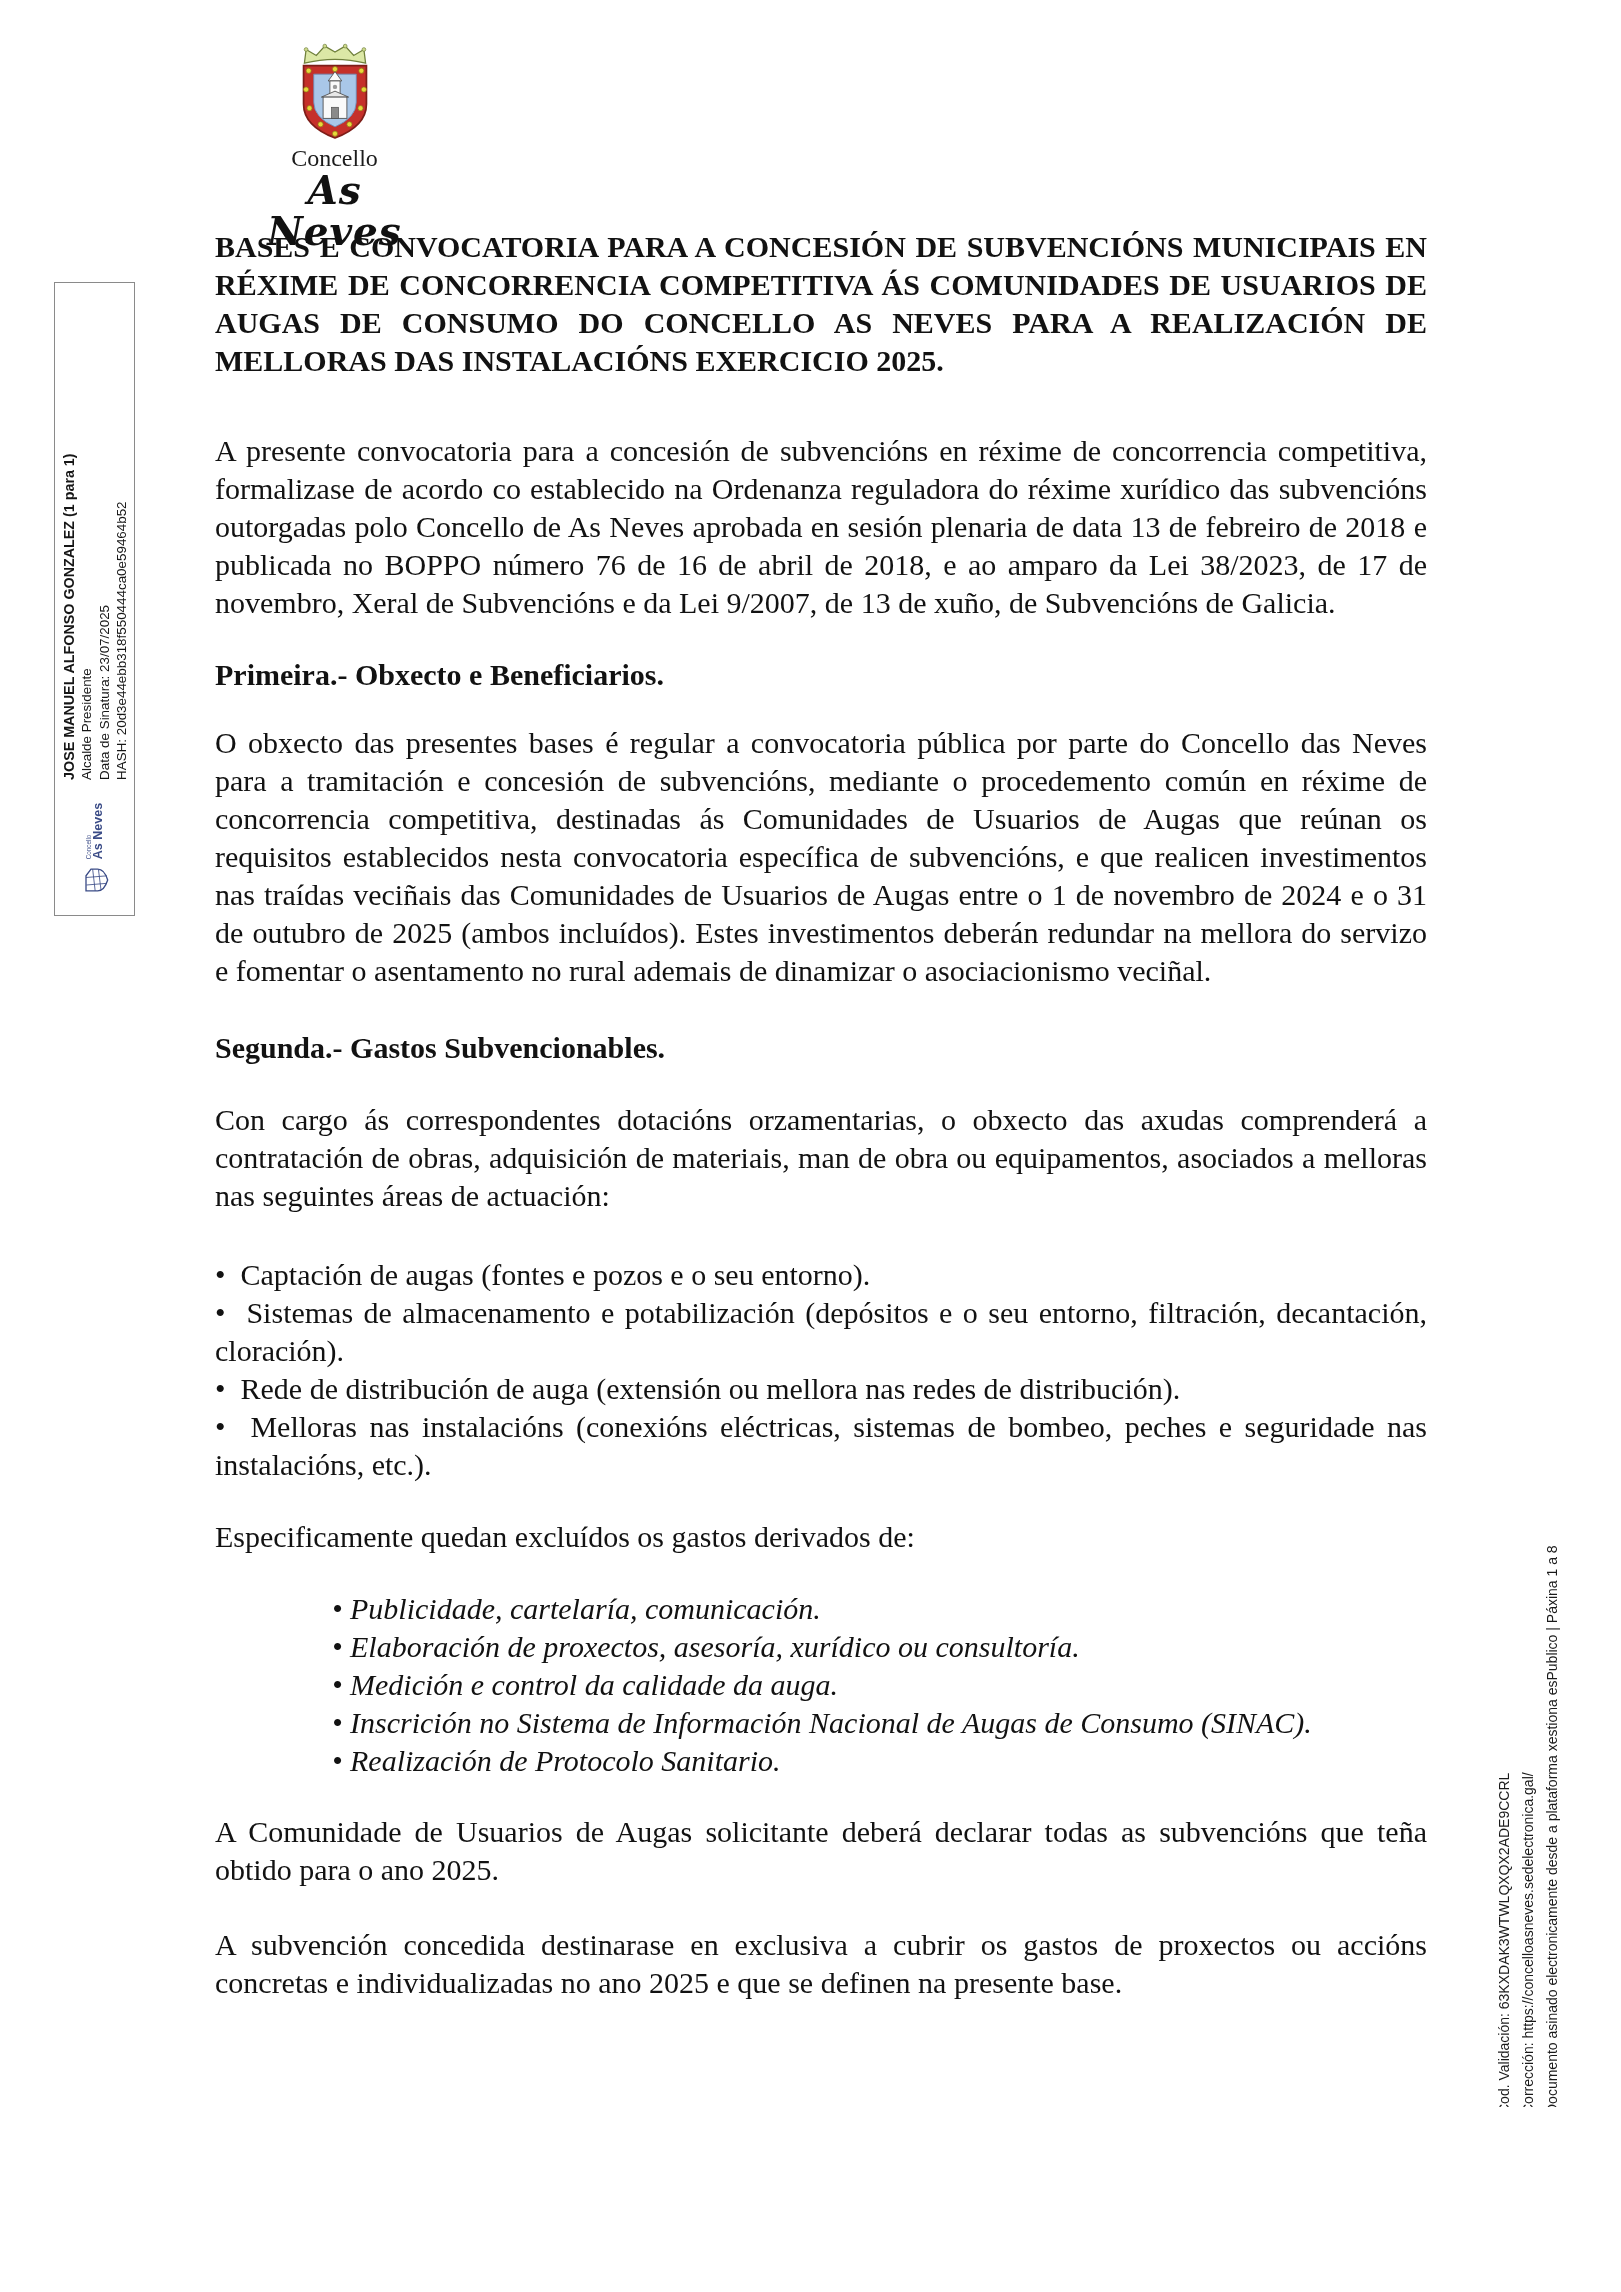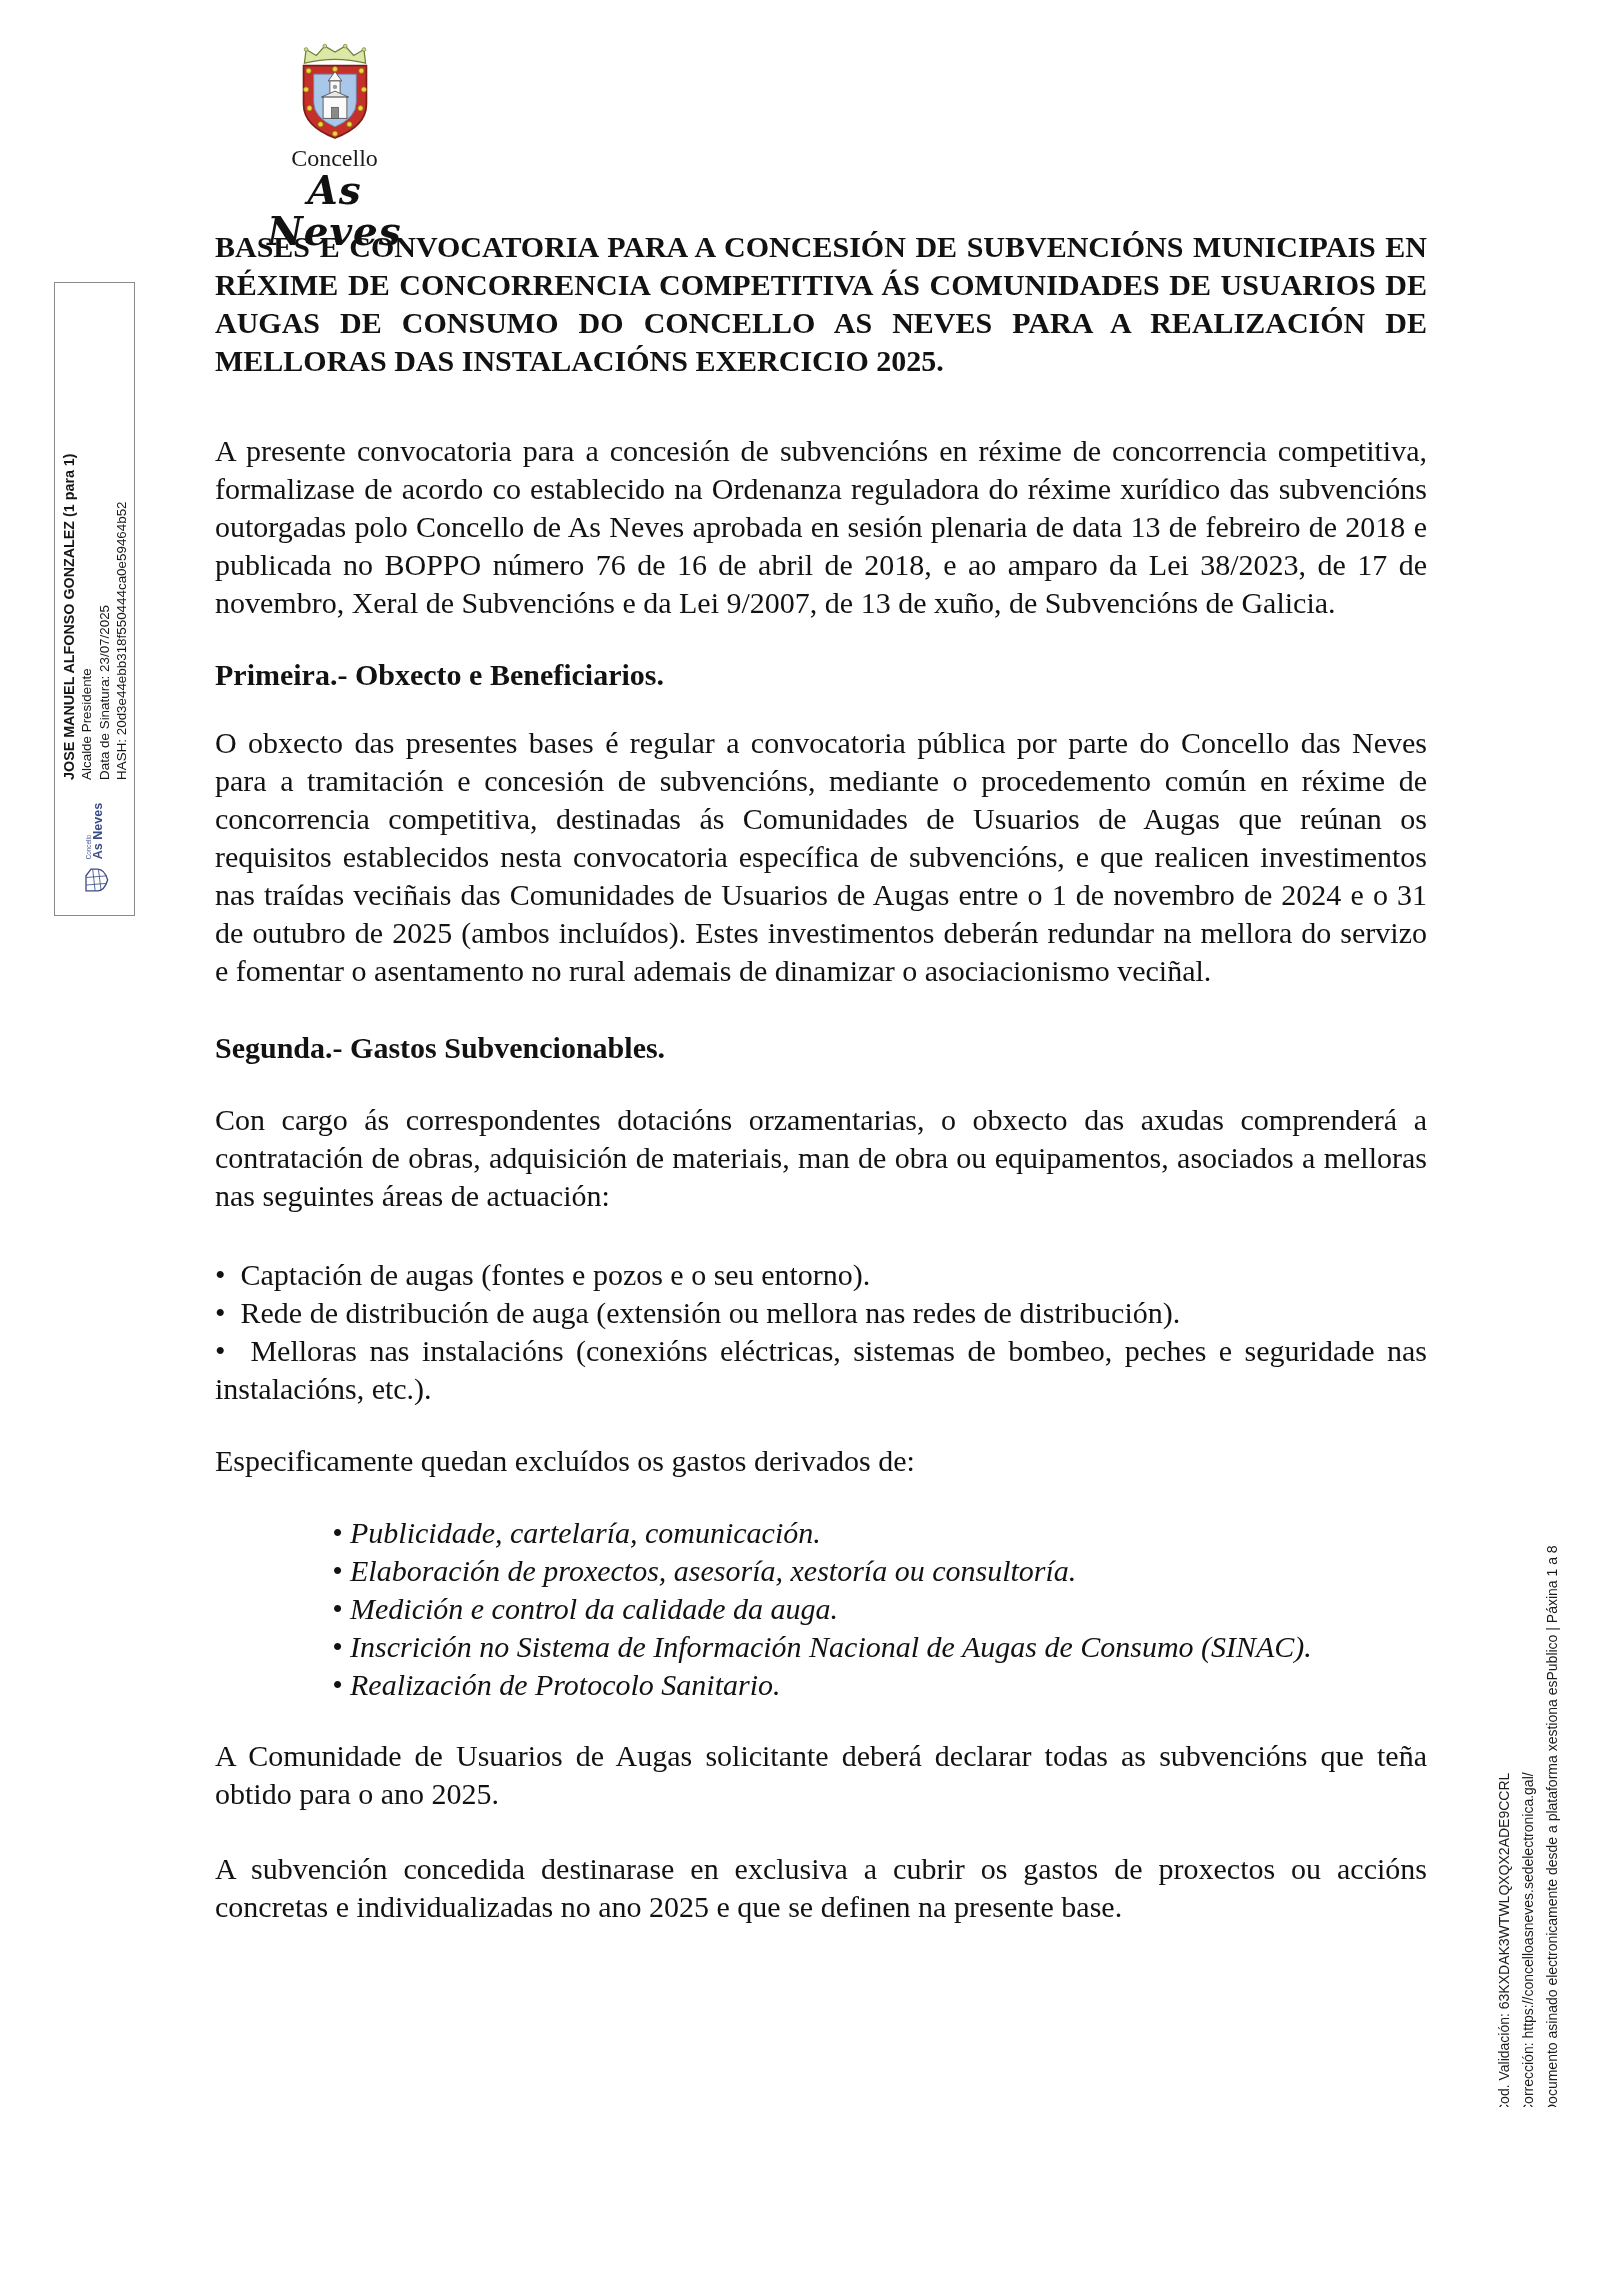--- a/index.html
+++ b/index.html
@@ -117,27 +117,28 @@
 
   <div class="content">
     <p class="title">BASES E CONVOCATORIA PARA A CONCESIÓN DE SUBVENCIÓNS MUNICIPAIS EN RÉXIME DE CONCORRENCIA COMPETITIVA ÁS COMUNIDADES DE USUARIOS DE AUGAS DE CONSUMO DO CONCELLO AS NEVES PARA A REALIZACIÓN DE MELLORAS DAS INSTALACIÓNS EXERCICIO 2025.</p>
     <p class="para mt58">A presente convocatoria para a concesión de subvencións en réxime de concorrencia competitiva, formalizase de acordo co establecido na Ordenanza reguladora do réxime xurídico das subvencións outorgadas polo Concello de As Neves aprobada en sesión plenaria de data 13 de febreiro de 2018 e publicada no BOPPO número 76 de 16 de abril de 2018, e ao amparo da Lei 38/2023, de 17 de novembro, Xeral de Subvencións e da Lei 9/2007, de 13 de xuño, de Subvencións de Galicia.</p>
     <p class="heading mt43">Primeira.- Obxecto e Beneficiarios.</p>
     <p class="para mt33">O obxecto das presentes bases é regular  a convocatoria pública por parte do Concello das Neves para a tramitación e concesión de subvencións, mediante o procedemento común en réxime de concorrencia competitiva, destinadas ás Comunidades de Usuarios de Augas que reúnan os requisitos establecidos nesta convocatoria específica de subvencións, e que realicen investimentos nas traídas veciñais das Comunidades de Usuarios de Augas entre o 1 de novembro de 2024 e o 31 de outubro de 2025 (ambos incluídos). Estes investimentos deberán redundar na mellora do servizo e fomentar o asentamento no rural ademais de dinamizar o asociacionismo veciñal.</p>
     <p class="heading mt44">Segunda.- Gastos Subvencionables.</p>
     <p class="para mt43">Con cargo ás correspondentes dotacións orzamentarias, o obxecto das axudas comprenderá a contratación de obras, adquisición de materiais, man de obra ou equipamentos, asociados a melloras nas seguintes áreas de actuación:</p>
     <div class="bullets mt46">
       <div class="item">Captación de augas (fontes e pozos e o seu entorno).</div>
+      <div class="item">Sistemas de almacenamento e potabilización (depósitos e o seu entorno, filtración, decantación, cloración).</div>
       <div class="item">Rede de distribución de auga (extensión ou mellora nas redes de distribución).</div>
       <div class="item">Melloras nas instalacións (conexións eléctricas, sistemas de bombeo, peches e seguridade nas instalacións, etc.).</div>
     </div>
     <p class="para mt43">Especificamente quedan excluídos os gastos derivados de:</p>
     <div class="bullets indented mt43">
       <div class="item">Publicidade, cartelaría, comunicación.</div>
-      <div class="item">Elaboración de proxectos, asesoría, xestoría ou consultoría.</div>
+      <div class="item">Elaboración de proxectos, asesoría, xurídico ou consultoría.</div>
       <div class="item">Medición e control da calidade da auga.</div>
       <div class="item">Inscrición no Sistema de Información Nacional de Augas de Consumo (SINAC).</div>
       <div class="item">Realización de Protocolo Sanitario.</div>
     </div>
     <p class="para mt37">A Comunidade de Usuarios de Augas solicitante deberá declarar todas as subvencións que teña obtido para o ano 2025.</p>
     <p class="para mt41">A subvención concedida destinarase en exclusiva a cubrir os gastos de proxectos ou accións concretas e individualizadas no ano 2025 e que se definen na presente base.</p>
   </div>
 
   <div class="valbox">
     <div class="val-rot">

